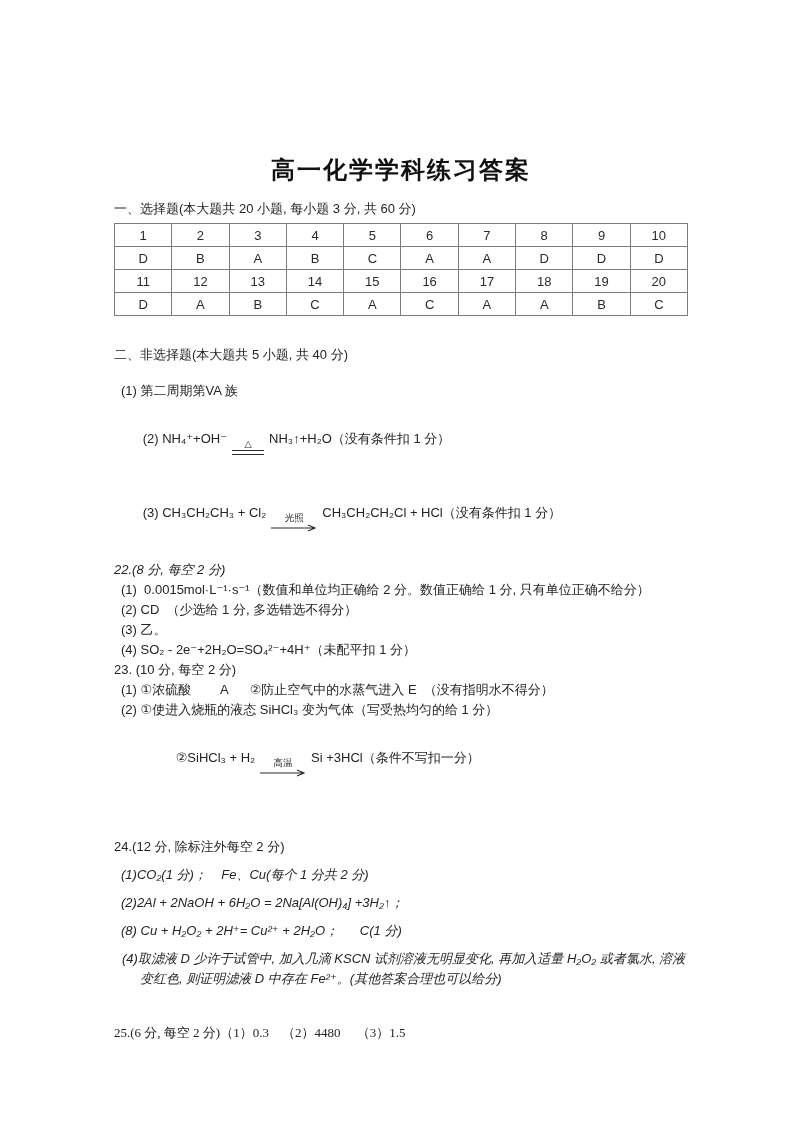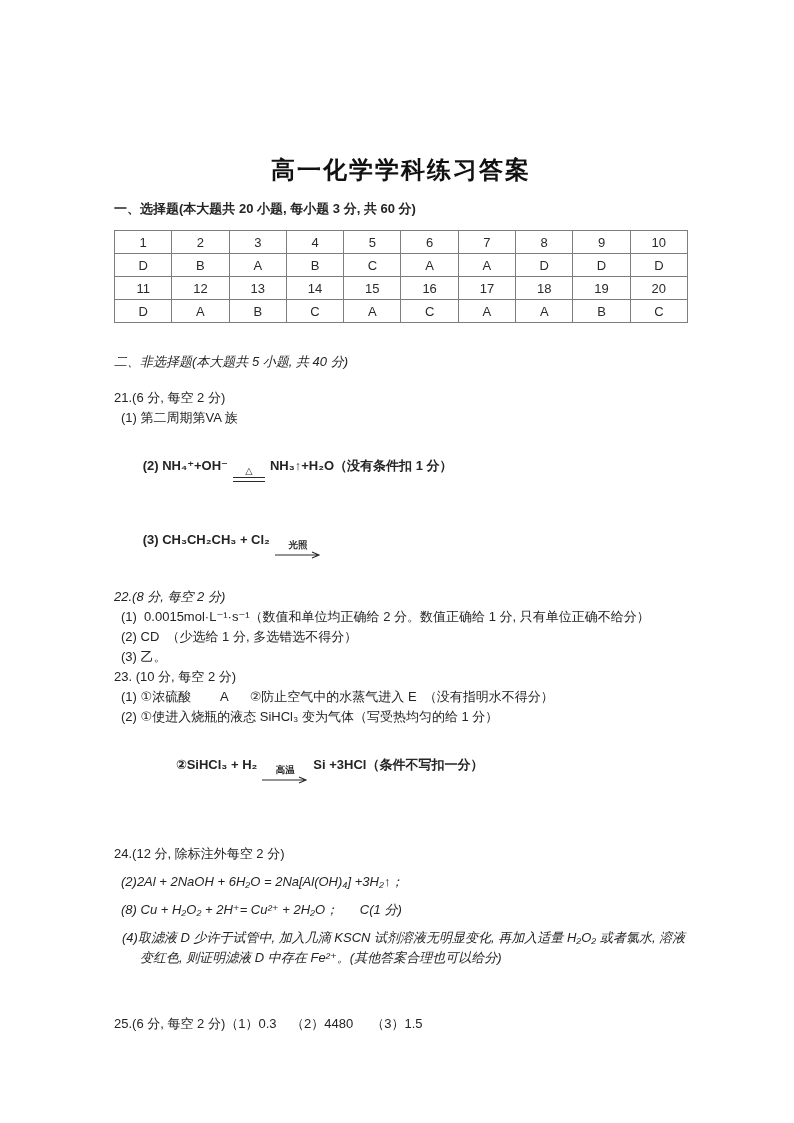--- a/index.html
+++ b/index.html
@@ -11,38 +11,38 @@
   }
   .page { position:relative; width:698px; height:1123px; background:#fff; overflow:hidden; }
   .content { position:absolute; left:114px; top:154px; width:574px; font-size:13px; }
 
   .title {
     text-align:center; font-size:24px; font-weight:bold;
     letter-spacing:2px; color:#111; margin-bottom:13px;
   }
 
   .line { white-space:pre-wrap; line-height:20px; }
-  .heading { margin-bottom:11px;font-weight:bold; }
+  .heading { margin-bottom:4px; }
 
   table.ans { width:100%; border-collapse:collapse; margin-bottom:29px; table-layout:fixed; }
   table.ans td {
     border:1px solid #7d7d7d; height:23px;
     text-align:center; font-size:13px; color:#2a2a2a; padding:0;
   }
 
-  .s2heading { margin-top:0; margin-bottom:16px;font-style:italic; }
+  .s2heading { margin-top:0; margin-bottom:16px; }
   .indent { padding-left:7px; }
-  .formula { margin:8px 0;font-weight:bold; }
+  .formula { margin:8px 0; }
   .indent2 { padding-left:40px; }
   .hang { padding-left:26px; text-indent:-18px; }
 
   .mt8  { margin-top:8px;font-style:italic; }
   .mt16 { margin-top:0; }
   .mt40 { margin-top:40px; }
-  .mt46 { margin-top:46px; }
+  .mt46 { margin-top:34px;font-family:Liberation Serif, serif; }
 
   
   .rxn {
     display:inline-flex; flex-direction:column; align-items:center;
     vertical-align:-4px; margin:0 5px; line-height:normal;
   }
   .rxn .cond { font-size:9.5px; line-height:10px; margin-bottom:1px; color:#242424; }
   .rxn .dline {
     width:32px; height:5px;
     border-top:1.3px solid #2a2a2a; border-bottom:1.3px solid #2a2a2a;
@@ -107,46 +107,47 @@
             <td>A</td>
             <td>A</td>
             <td>B</td>
             <td>C</td>
           </tr>
         </tbody>
     </table>
 
     <div class="line s2heading">二、非选择题(本大题共 5 小题, 共 40 分)</div>
 
-    <div class="line">21.(6 分, 每空 2 分)</div>
     <div class="line indent">(1) 第二周期第VA 族</div>
     <div class="line indent formula">
       <span>(2) NH₄⁺+OH⁻</span><span class="rxn"><span class="cond">△</span><span class="dline"></span></span><span>NH₃↑+H₂O（没有条件扣 1 分）</span>
     </div>
     <div class="line indent formula">
       <span>(3) CH₃CH₂CH₃ + Cl₂</span><span class="rxn"><span class="cond">光照</span><svg width="46" height="8" viewBox="0 0 46 8">
             <path d="M0 4 H43 M37 1 L44 4 L37 7" fill="none" stroke="#2a2a2a" stroke-width="1.1"></path>
-          </svg></span>
+          </svg></span><span>CH₃CH₂CH₂Cl + HCl（没有条件扣 1 分）</span>
     </div>
 
     <div class="line mt8">22.(8 分, 每空 2 分)</div>
     <div class="line indent">(1)  0.0015mol·L⁻¹·s⁻¹（数值和单位均正确给 2 分。数值正确给 1 分, 只有单位正确不给分）</div>
     <div class="line indent">(2) CD  （少选给 1 分, 多选错选不得分）</div>
     <div class="line indent">(3) 乙。</div>
+    <div class="line indent">(4) SO₂ - 2e⁻+2H₂O=SO₄²⁻+4H⁺（未配平扣 1 分）</div>
 
     <div class="line mt16">23. (10 分, 每空 2 分)</div>
     <div class="line indent">(1) ①浓硫酸        A      ②防止空气中的水蒸气进入 E  （没有指明水不得分）</div>
     <div class="line indent">(2) ①使进入烧瓶的液态 SiHCl₃ 变为气体（写受热均匀的给 1 分）</div>
     <div class="line indent2 formula">
       <span>②SiHCl₃ + H₂</span><span class="rxn"><span class="cond">高温</span><svg width="46" height="8" viewBox="0 0 46 8">
             <path d="M0 4 H43 M37 1 L44 4 L37 7" fill="none" stroke="#2a2a2a" stroke-width="1.1"></path>
           </svg></span><span>Si +3HCl（条件不写扣一分）</span>
     </div>
 
     <div class="line mt40">24.(12 分, 除标注外每空 2 分)</div>
+    <div class="line indent mt8">(1)CO₂(1 分)；    Fe、Cu(每个 1 分共 2 分)</div>
     <div class="line indent mt8">(2)2Al + 2NaOH + 6H₂O = 2Na[Al(OH)₄] +3H₂↑；</div>
     <div class="line indent mt8">(8) Cu + H₂O₂ + 2H⁺= Cu²⁺ + 2H₂O；      C(1 分)</div>
     <div class="line hang mt8">(4)取滤液 D 少许于试管中, 加入几滴 KSCN 试剂溶液无明显变化, 再加入适量 H₂O₂ 或者氯水, 溶液变红色, 则证明滤液 D 中存在 Fe²⁺。(其他答案合理也可以给分)</div>
 
     <div class="line mt46">25.(6 分, 每空 2 分)（1）0.3    （2）4480     （3）1.5</div>
 
   </div>
 </div>
 
 </body></html>

